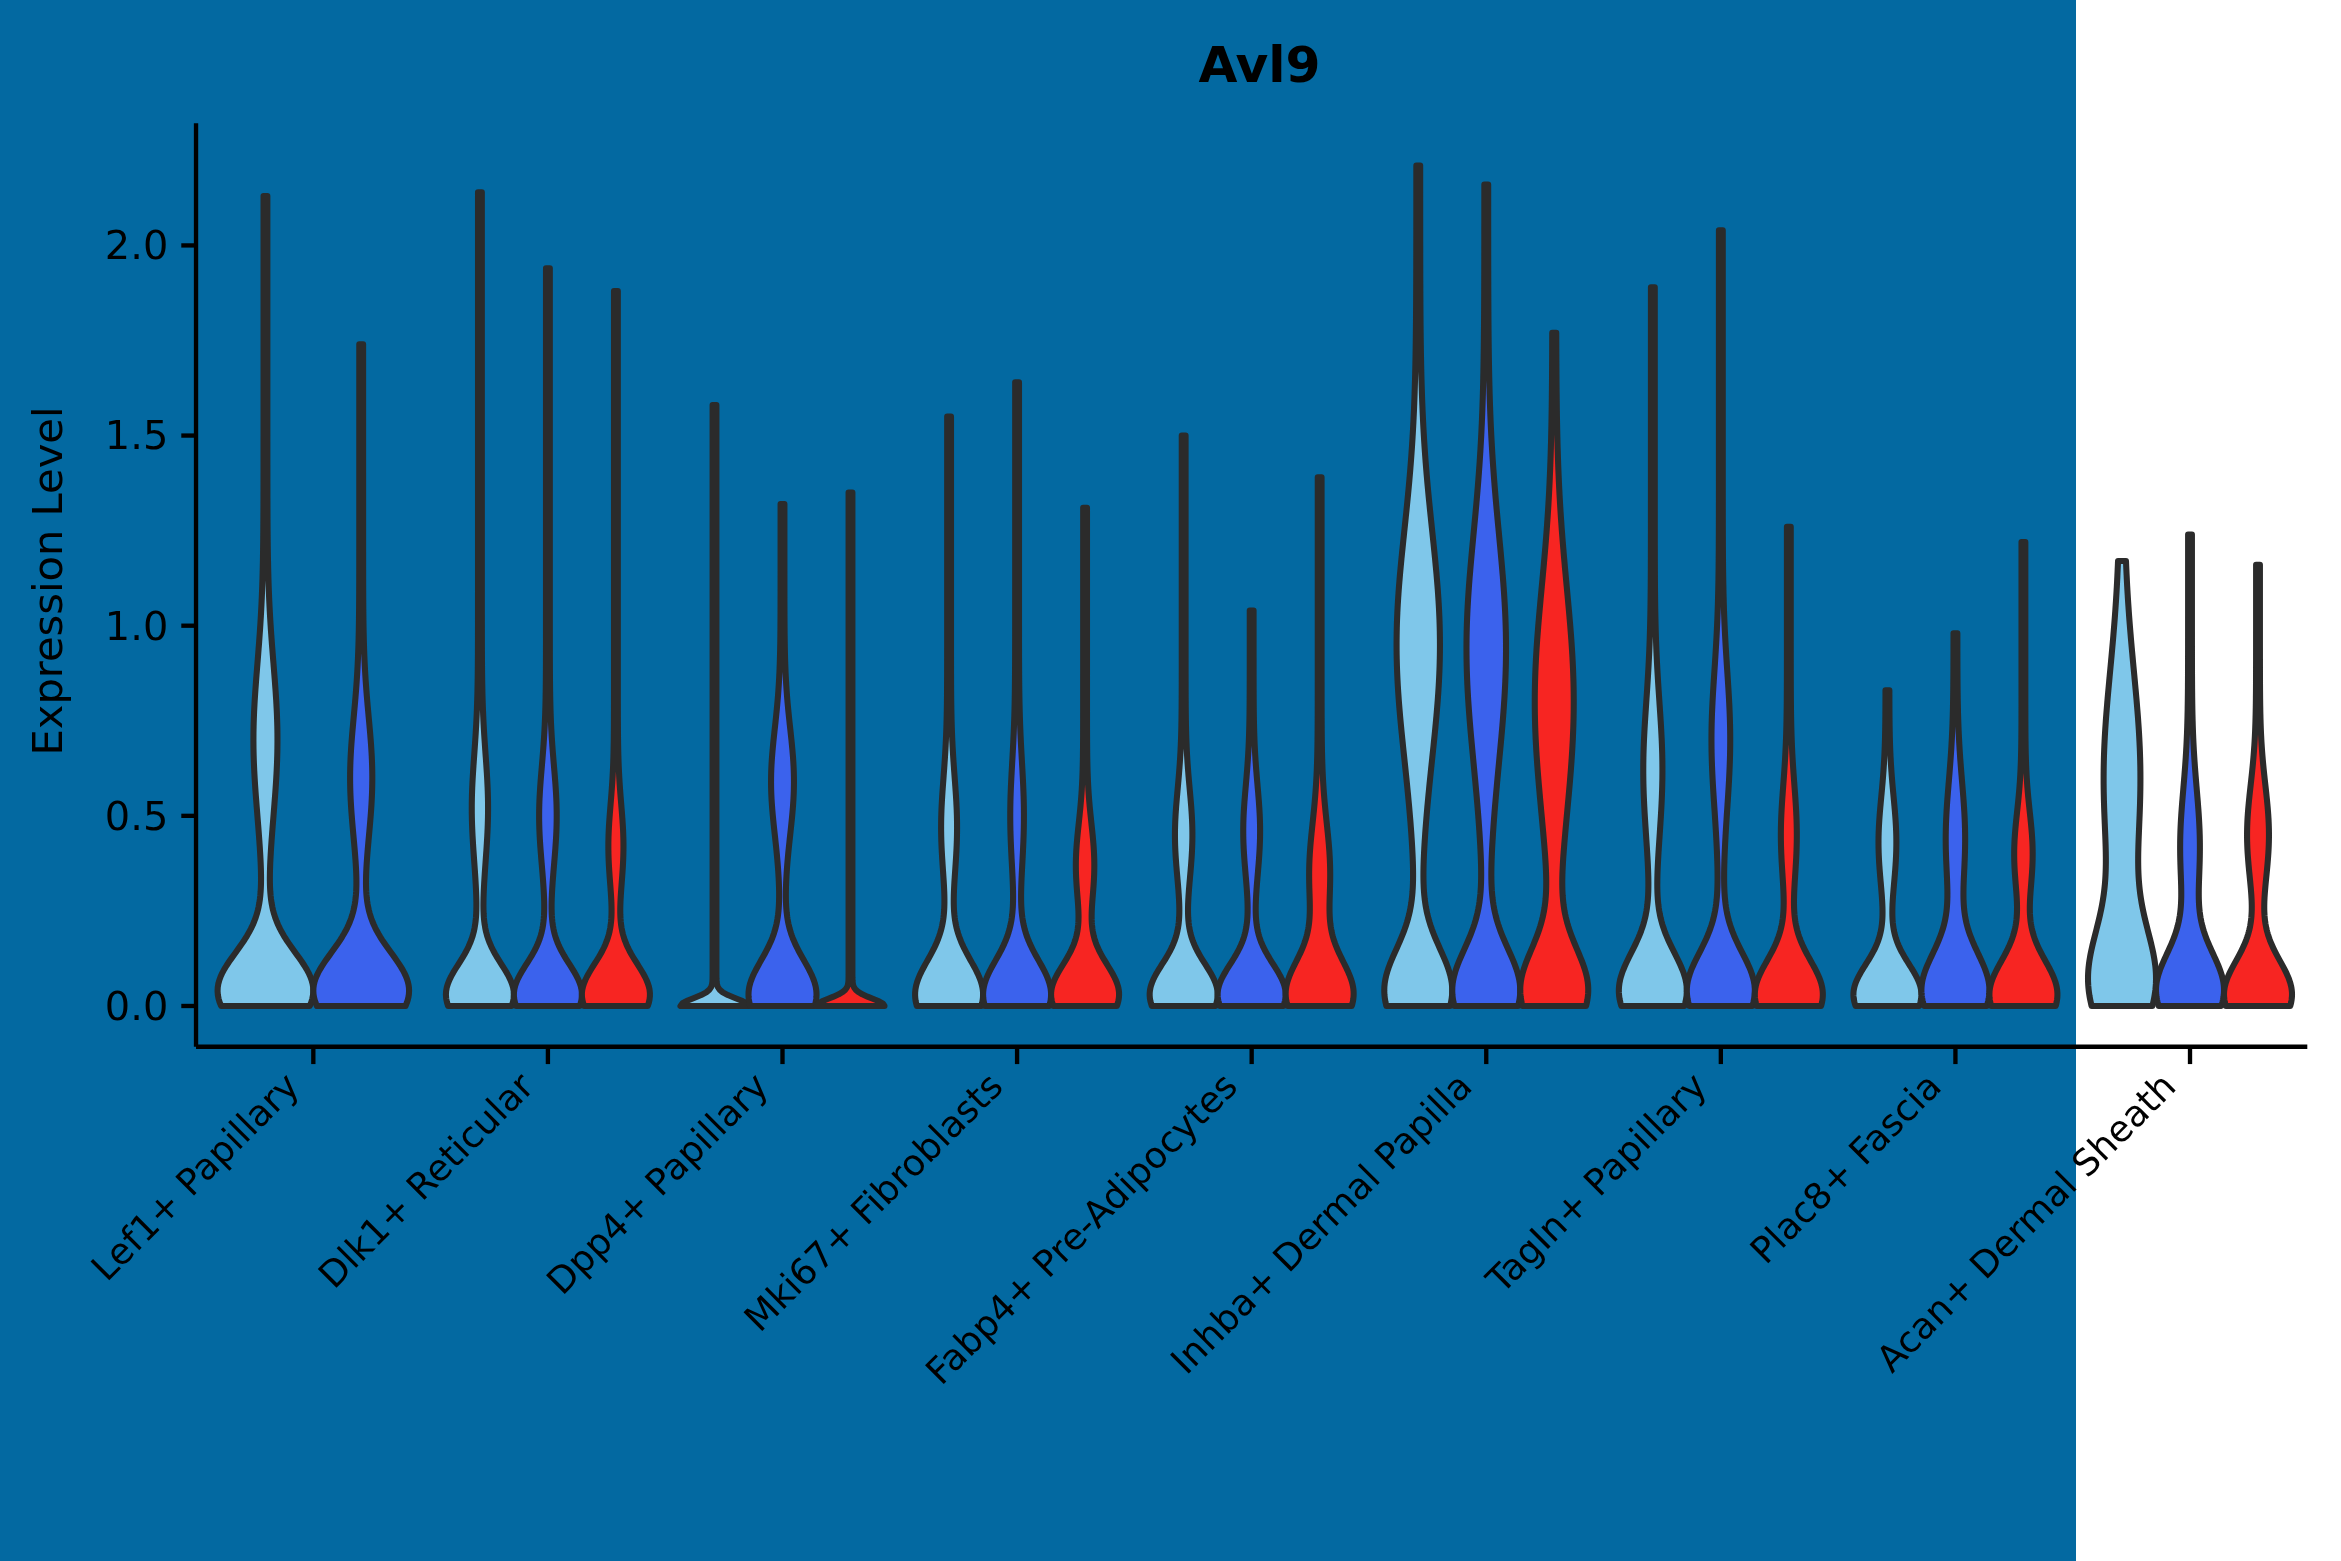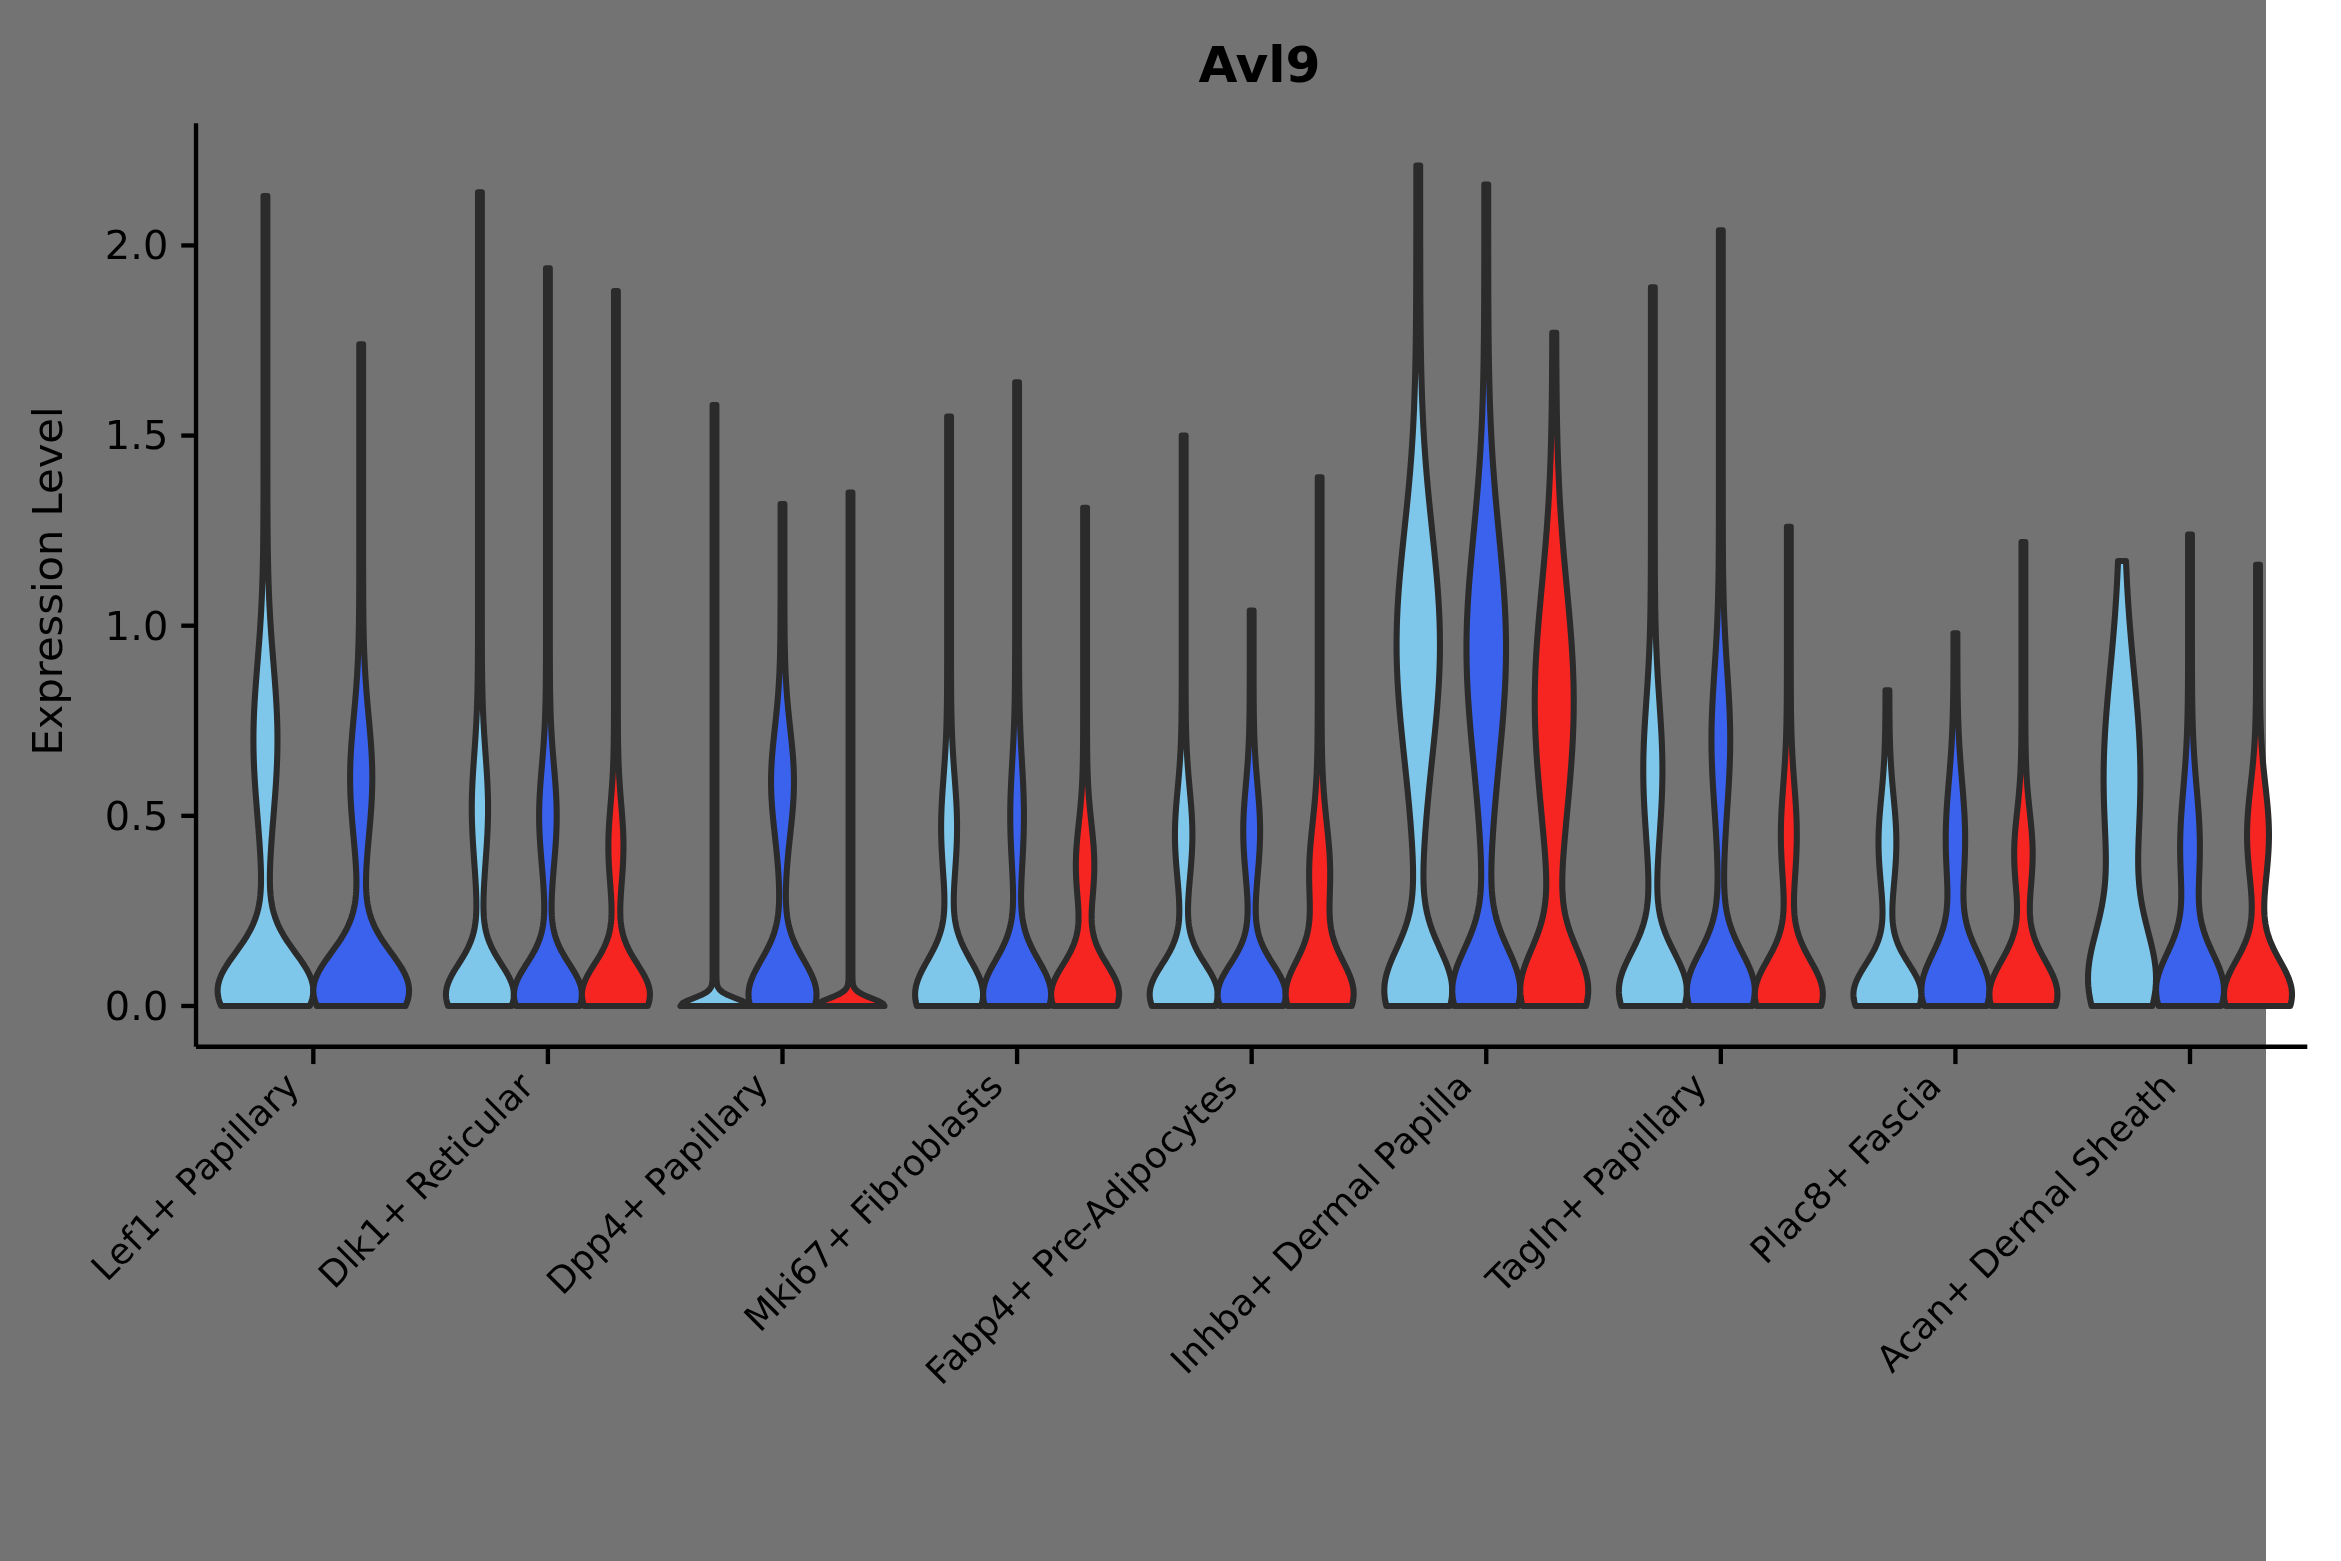--- a/index.html
+++ b/index.html
@@ -8,23 +8,23 @@
     background: #ffffff;
   }
   body {
     width: 2342px;
     height: 1561px;
     font-family: "DejaVu Sans", sans-serif;
     overflow: hidden;
   }
   #figure {
     position: relative;
-    width: 2266px;
+    width: 2076px;
     height: 1561px;
-    background: #737373;
+    background: #0369a1;
   }
   #plot-svg {
     position: absolute;
     left: 0;
     top: 0;
     width: 2342px;
     height: 1561px;
   }
   .chart-title {
     font-weight: bold;

